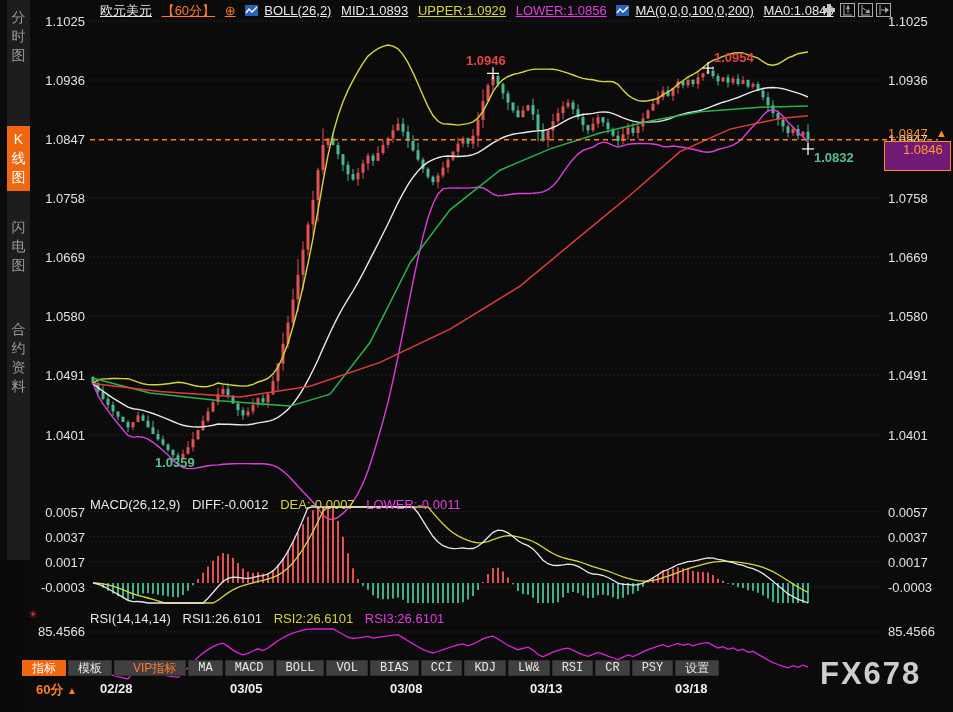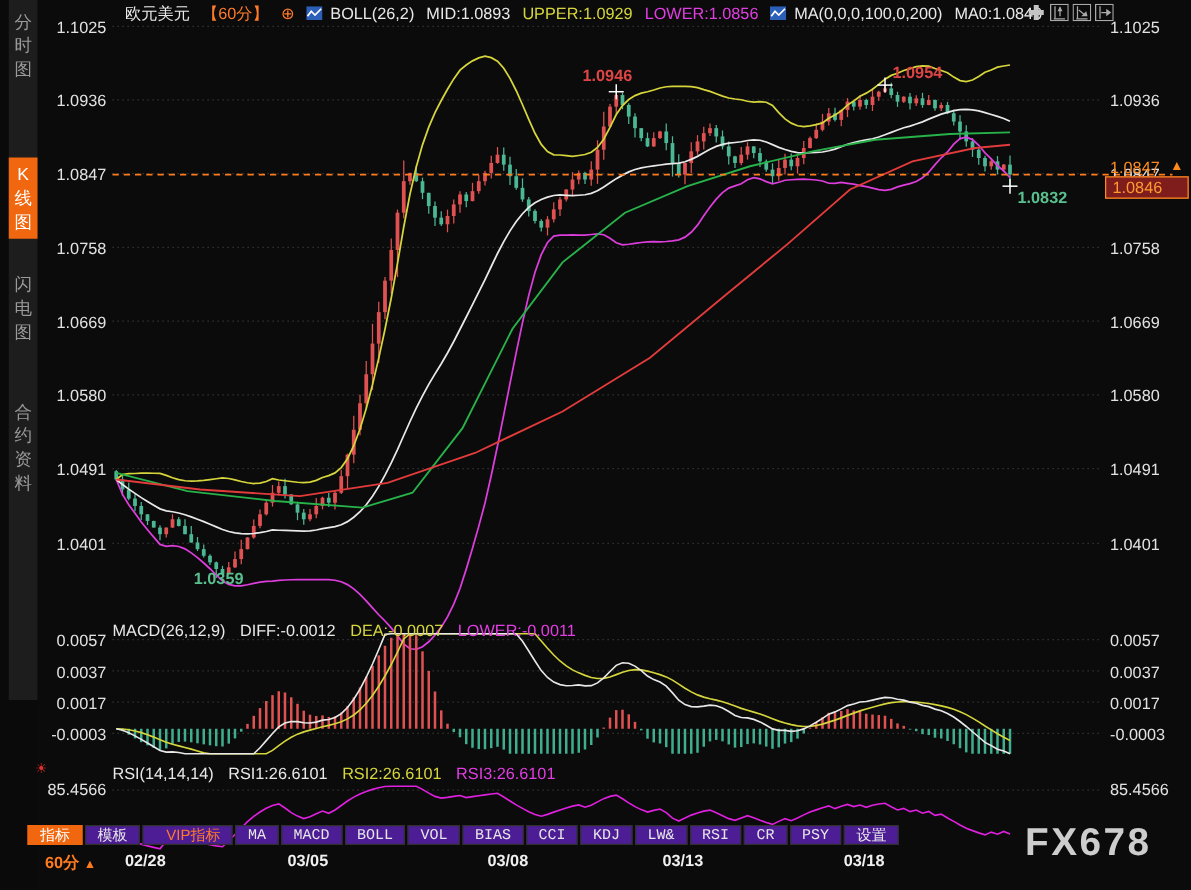--- a/index.html
+++ b/index.html
@@ -7,50 +7,50 @@
   .stage { position:relative; width:953px; height:712px; background:#0b0b0b; overflow:hidden;
            font-family:"Liberation Sans", sans-serif; }
   
   .sidebar { position:absolute; left:0; top:0; width:30px; height:712px; background:#0a0a0a; }
   .sidebar-col { position:absolute; left:7px; top:0; width:23px; height:560px; background:#1d1d1d; }
   .side-tab { position:absolute; left:7px; width:23px; text-align:center; font-size:14px; line-height:19px;
               color:#9a9a9a; white-space:pre-line; cursor:pointer; padding:4px 0; }
   .side-tab.active { background:#f0670f; color:#fff; }
   
   .hdr { position:absolute; left:100px; top:2px; height:18px; font-size:13px; color:#e8e8e8; white-space:nowrap; }
-  .hdr span { margin-right:6px; }
+  .hdr span { margin-right:6px;text-decoration:underline; }
   .c-orange { color:#ff7b2a; }
   .c-yellow { color:#d6d63c; }
   .c-magenta { color:#e23de2;text-align:center; }
   .mini-chart-icon { display:inline-block; width:13px; height:11px; vertical-align:-1px; margin-right:4px; }
   .topicons { position:absolute; top:3px; left:822px; height:15px; display:flex; gap:3px; }
   .ticon { width:15px; height:14px; }
   
   .ylab { position:absolute; width:56px; font-size:13px; color:#e2e2e2; text-align:right; }
   .ylab.right { text-align:left; }
   
   .panel-hdr { position:absolute; left:90px; font-size:13px; color:#e8e8e8; white-space:nowrap; }
   .panel-hdr span { margin-right:8px; }
   
   .ann { position:absolute; font-size:13px; font-weight:bold;text-align:right; }
   .ann.red { color:#e04545; }
   .ann.green { color:#5abf8f; }
   
   .tag-line-val { position:absolute; left:888px; top:126px; font-size:13px; color:#ff8a1e;
                   border-bottom:1px dashed #ff8a1e; padding-bottom:1px; }
   .tag-arrow { position:absolute; left:936px; top:127px; color:#ff8a1e; font-size:11px; }
-  .tag-box { position:absolute; left:884px; top:141px; width:67px; height:18px; border:1px solid #ff8a1e;
-             background:#7f1d1d; color:#ff9a2e; font-size:13px; line-height:16px; padding-left:5px; }
+  .tag-box { position:absolute; left:884px; top:141px; width:67px; height:30px; border:1px solid #ff8a1e;
+             background:#701a75; color:#ff9a2e; font-size:13px; line-height:16px; padding-left:18px; }
   
   .period-lab { position:absolute; left:36px; top:681px; font-size:13px; font-weight:bold; color:#ff7b1e; cursor:pointer; }
   .date-lab { position:absolute; top:681px; font-size:13px; font-weight:bold; color:#f0f0f0; }
   .watermark { position:absolute; left:820px; top:656px; font-size:31px; color:#cdcdcd;
                letter-spacing:2px; font-weight:bold; }
   .toolbar { position:absolute; left:22px; top:660px; height:16px; display:flex; }
-  .tb-item { height:16px; line-height:15px; padding:0 9px; margin-right:2px; background:#4c1d95;
+  .tb-item { height:16px; line-height:15px; padding:0 9px; margin-right:2px; background:#404040;
              border:1px solid #303030; color:#e6e6e6; font-size:12px; cursor:pointer; white-space:nowrap; }
   .tb-item.mono { font-family:"Liberation Mono", monospace; font-size:12px; }
   .tb-item.active { background:#f0670f; border-color:#f0670f; color:#fff; }
   .tb-item.vip { color:#ff7b2a;padding-left:18px; }
   .alert-icon { position:absolute; left:28px; top:608px; color:#e03030; font-size:11px; }
   svg.chartsvg { position:absolute; left:0; top:0; }
 </style>
 </head>
 <body>
 

